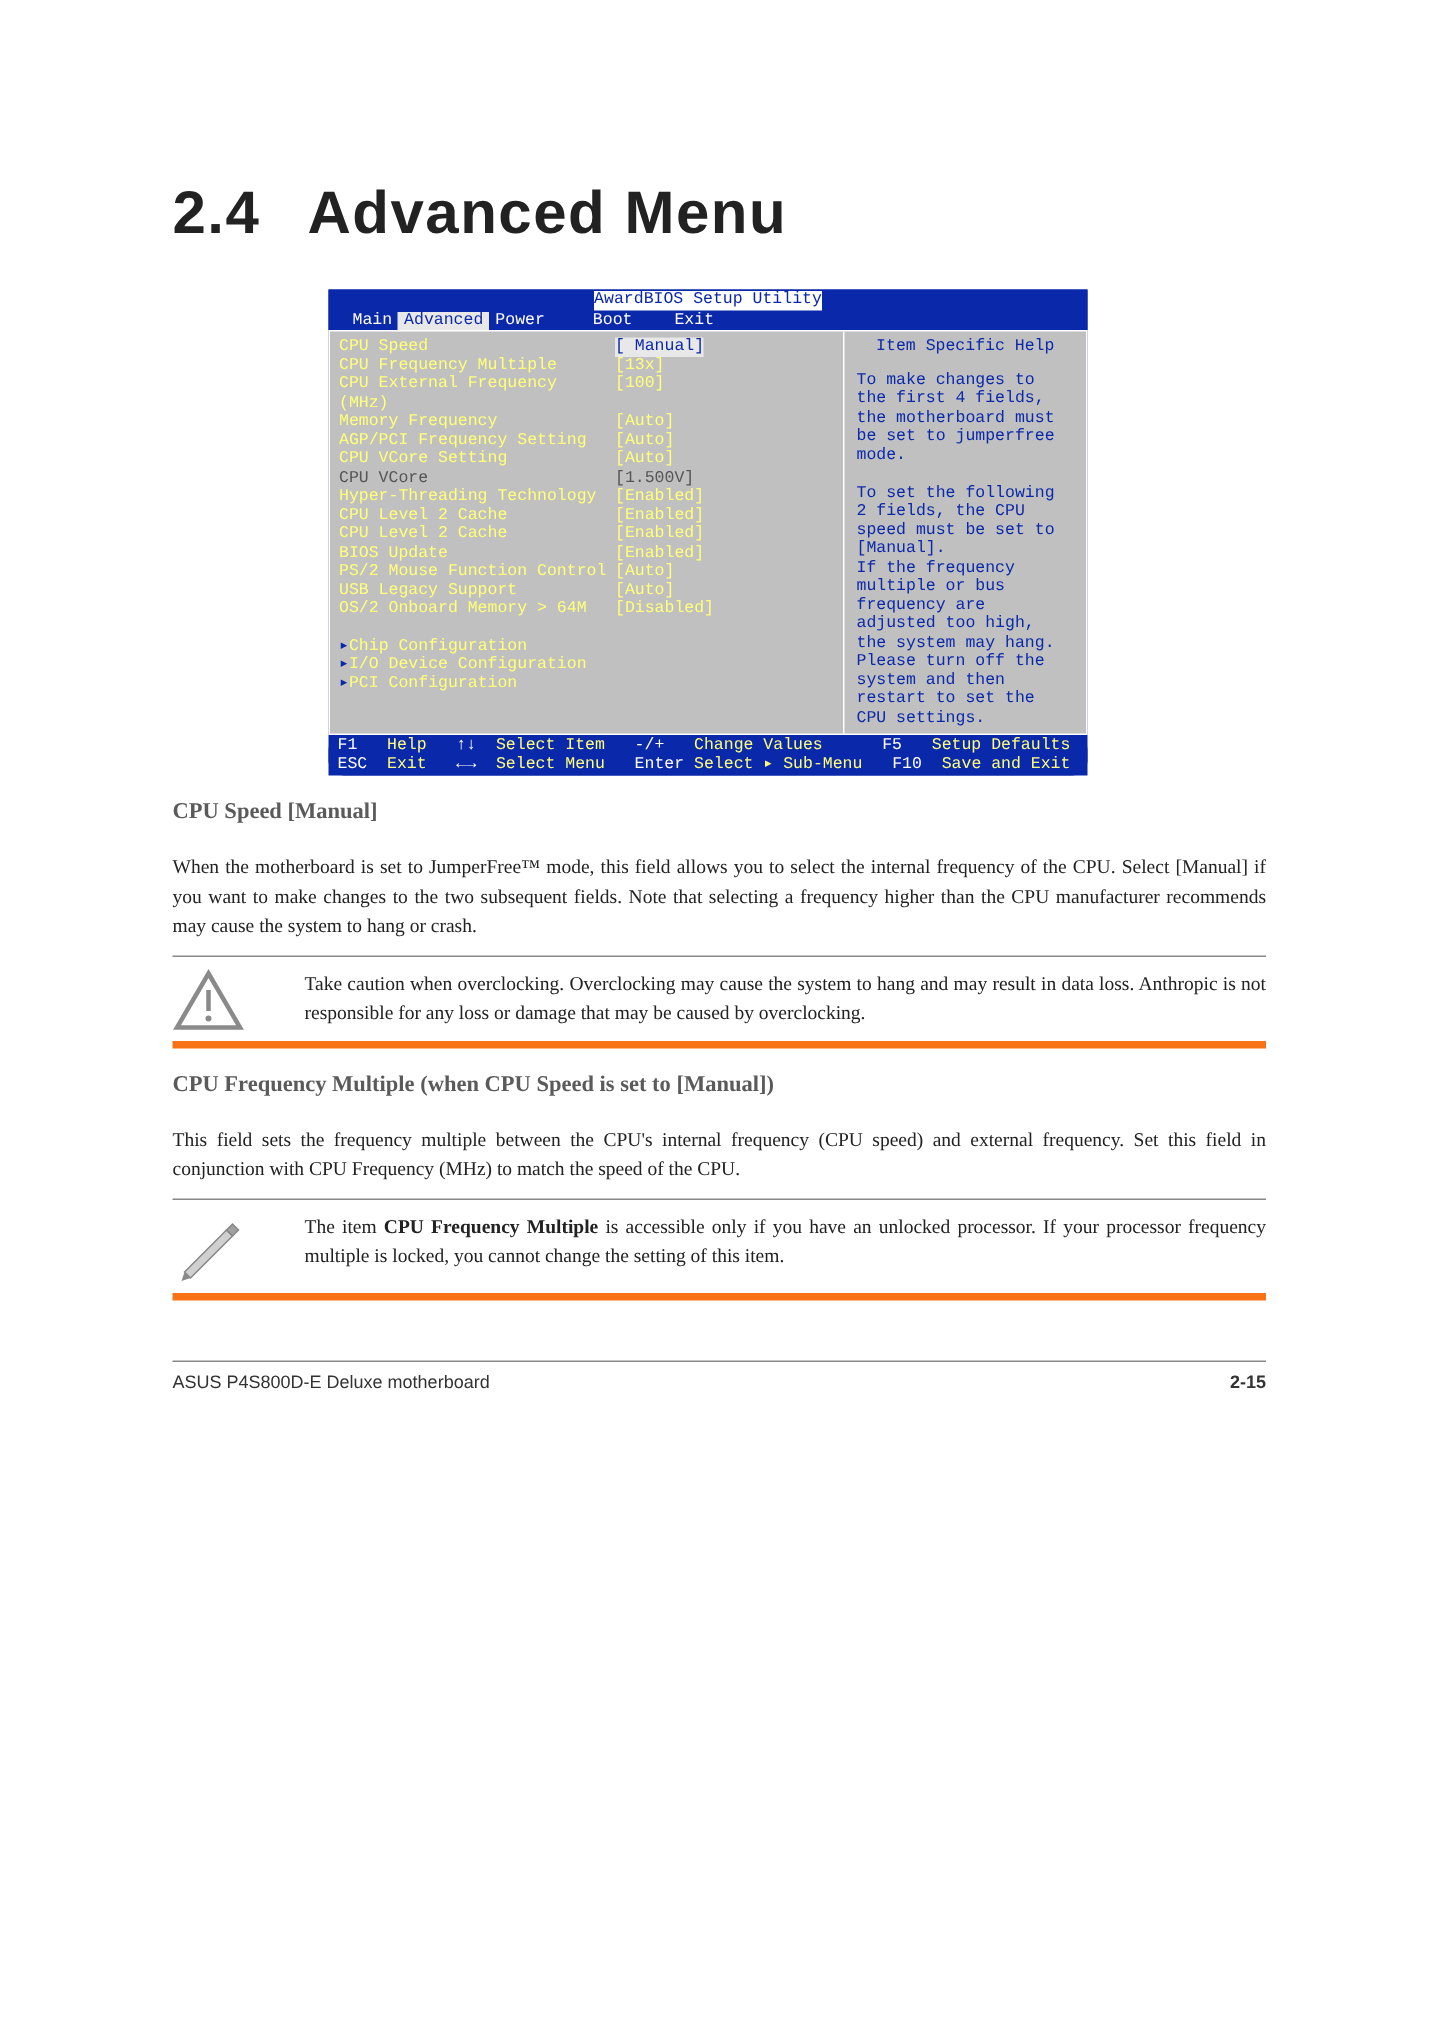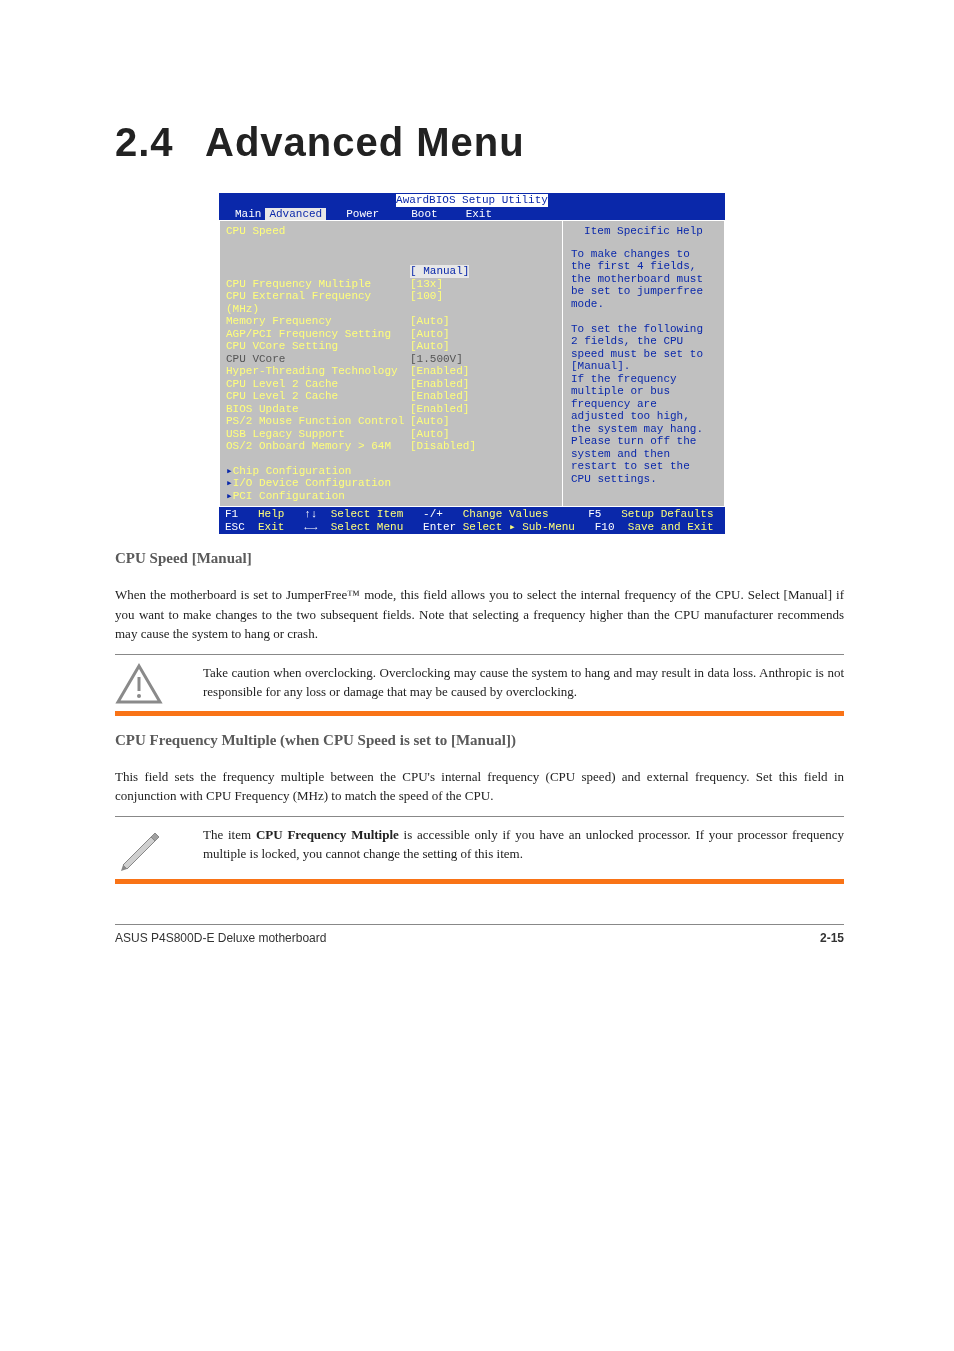--- a/index.html
+++ b/index.html
@@ -12,21 +12,21 @@
 .tabs { background: #0a28aa; color: #fff; display: flex; }
 .tabs span { padding: 0 4px; }
 .tabs .sel { background: #e8e8e8; color: #0a28aa; }
 .body { display: flex; background: #c0c0c0; border: 1px solid #fff; }
 .left { flex: 0 0 330px; padding: 4px 6px; color: #0a28aa; }
 .right { flex: 1; padding: 4px 8px; color: #0a28aa; border-left: 1px solid #fff; }
 .row { display: flex; }
 .row .lbl { flex: 0 0 184px; color: #ffff7a; }
 .row .lbl.dim { color: #555; }
 .row .val { color: #ffff7a; }
-.row .val.sel { background: #e8e8e8; color: #0a28aa; margin-top: 40px; }
+.row .val.sel { background: #e8e8e8; color: #0a28aa; }
 .row .val.dim { color: #555; }
 .tri { color: #0a28aa; }
 .sub { color: #ffff7a; }
 .help-title { text-align: center; color: #0a28aa; margin-bottom: 10px; }
 .help-text { color: #0a28aa; }
 .footer { background: #0a28aa; color: #fff; padding: 1px 6px; border-radius: 10px; }
 .footer .k { color: #fff; }
 .footer .a { color: #ffff7a; }
 .body-text { margin-top: 18px; font-size: 13px; line-height: 1.5; text-align: justify; }
 .sub-h { font-family: Liberation Serif, serif; font-weight: bold; font-size: 15px; color: #5a5a5a; margin-top: 16px; }
@@ -43,21 +43,21 @@
 <div class="page">
   <div class="heading">
     <span class="num">2.4</span><span>Advanced Menu</span>
   </div>
 
   <div class="bios">
     <div class="bios-title"><span class="bar-inv">AwardBIOS Setup Utility</span></div>
     <div class="tabs">
       <span style="margin-left:12px">Main</span>
       <span class="sel">Advanced</span>
-      <span style="margin-left:16px">Power</span>
+      <span style="margin-left:0">Power</span>
       <span style="margin-left:24px">Boot</span>
       <span style="margin-left:20px">Exit</span>
     </div>
     <div class="body">
       <div class="left" id="bios-left">
           <div class="row">
             <div class="lbl">CPU Speed</div>
             <div class="val sel">[ Manual]</div>
           </div>
           <div class="row">

